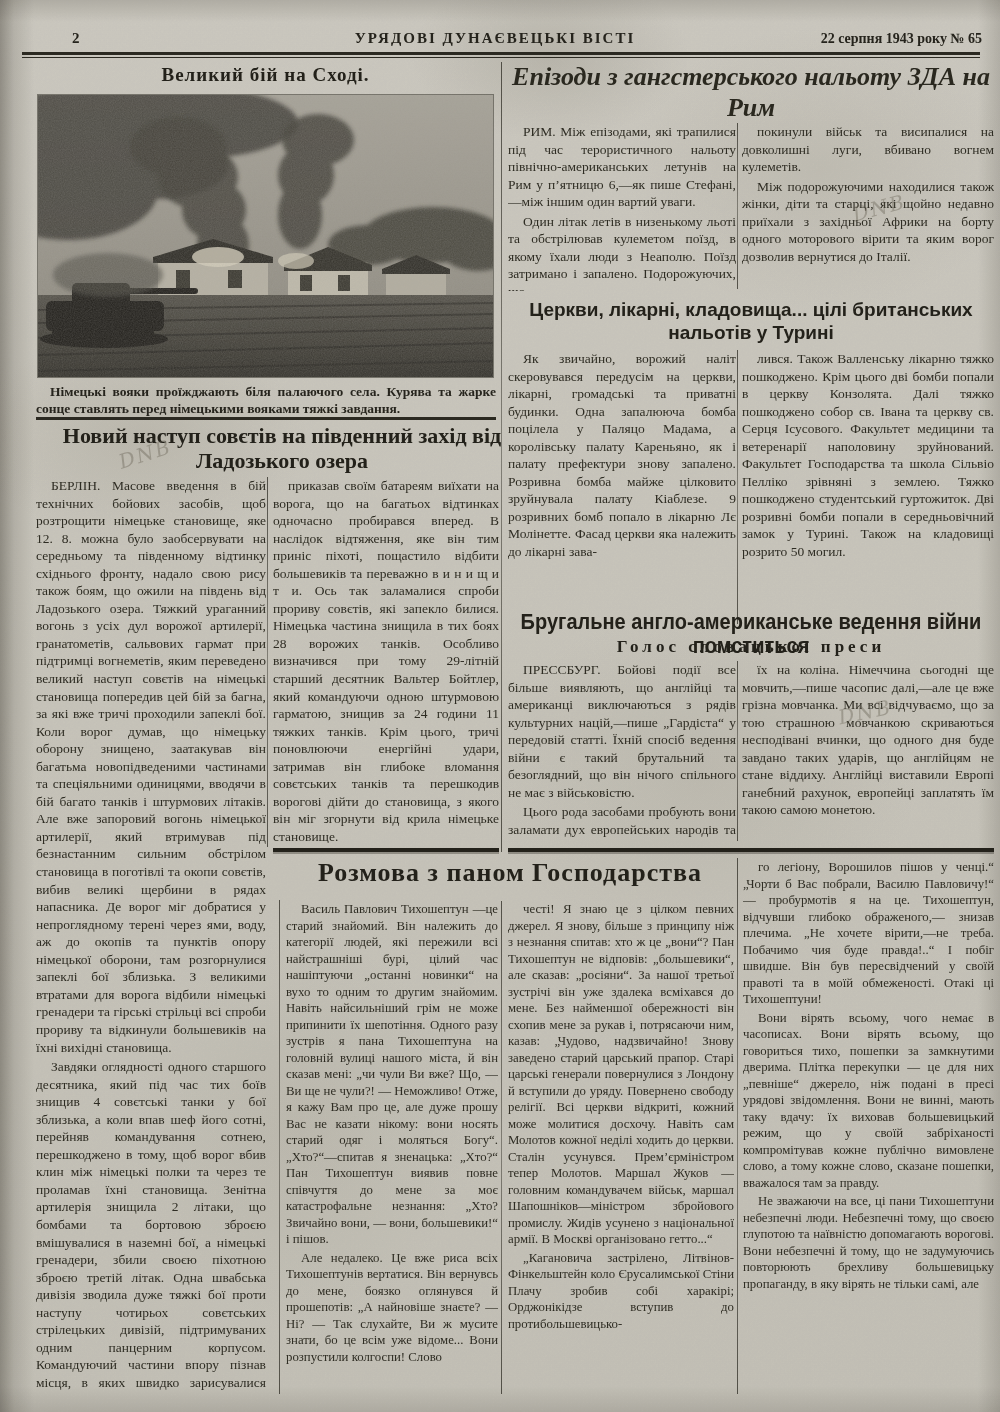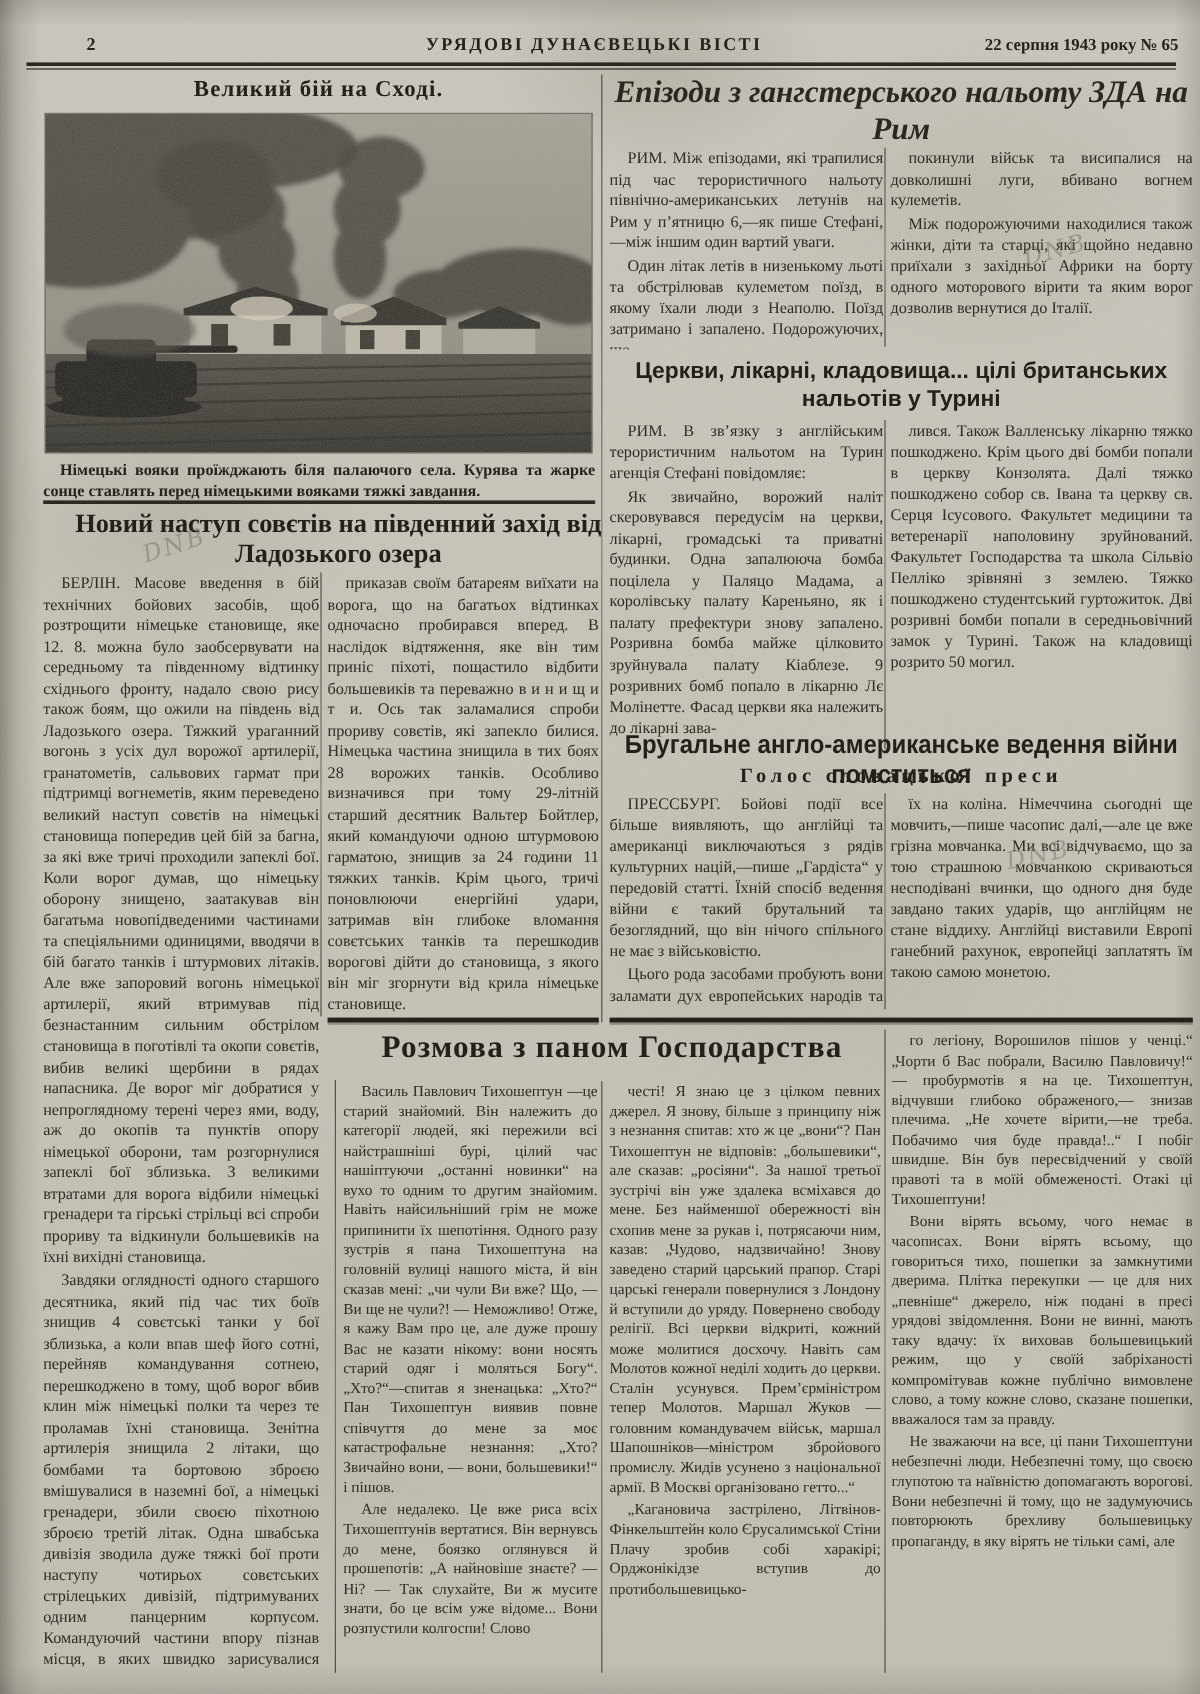--- a/index.html
+++ b/index.html
@@ -172,21 +172,20 @@
     <p>Один літак летів в низенькому льоті та обстрілював кулеметом поїзд, в якому їхали люди з Неаполю. Поїзд затримано і запалено. Подорожуючих, що</p>
   </div>
   <div class="abs vrule" style="left:737px;top:123px;height:166px;"></div>
   <div class="abs bt" style="left:742px;top:123px;width:252px;height:168px;">
     <p>покинули військ та висипалися на довколишні луги, вбивано вогнем кулеметів.</p>
     <p>Між подорожуючими находилися також жінки, діти та старці, які щойно недавно приїхали з західньої Африки на борту одного моторового вірити та яким ворог дозволив вернутися до Італії.</p>
   </div>
 
   <div class="abs h-turin" style="left:506px;top:298px;width:490px;">Церкви, лікарні, кладовища... цілі британських нальотів у Турині</div>
   <div class="abs bt" style="left:508px;top:350px;width:228px;height:276px;">
-    <p>РИМ. В зв’язку з англійським терористичним нальотом на Турин агенція Стефані повідомляє:</p>
     <p>Як звичайно, ворожий наліт скеровувався передусім на церкви, лікарні, громадські та приватні будинки. Одна запалююча бомба поцілела у Паляцо Мадама, а королівську палату Кареньяно, як і палату префектури знову запалено. Розривна бомба майже цілковито зруйнувала палату Кіаблезе. 9 розривних бомб попало в лікарню Лє Молінетте. Фасад церкви яка належить до лікарні зава-</p>
   </div>
   <div class="abs vrule" style="left:737px;top:350px;height:274px;"></div>
   <div class="abs bt" style="left:742px;top:350px;width:252px;height:276px;">
     <p>лився. Також Валленську лікарню тяжко пошкоджено. Крім цього дві бомби попали в церкву Конзолята. Далі тяжко пошкоджено собор св. Івана та церкву св. Серця Ісусового. Факультет медицини та ветеренарії наполовину зруйнований. Факультет Господарства та школа Сільвіо Пелліко зрівняні з землею. Тяжко пошкоджено студентський гуртожиток. Дві розривні бомби попали в середньовічний замок у Турині. Також на кладовищі розрито 50 могил.</p>
   </div>
 
   <div class="abs h-slovak" style="left:506px;top:611px;width:490px;">Бругальне англо-американське ведення війни помститься</div>
   <div class="abs h-voice" style="left:506px;top:637px;width:490px;">Голос словацької преси</div>
   <div class="abs bt" style="left:508px;top:661px;width:228px;height:182px;">

